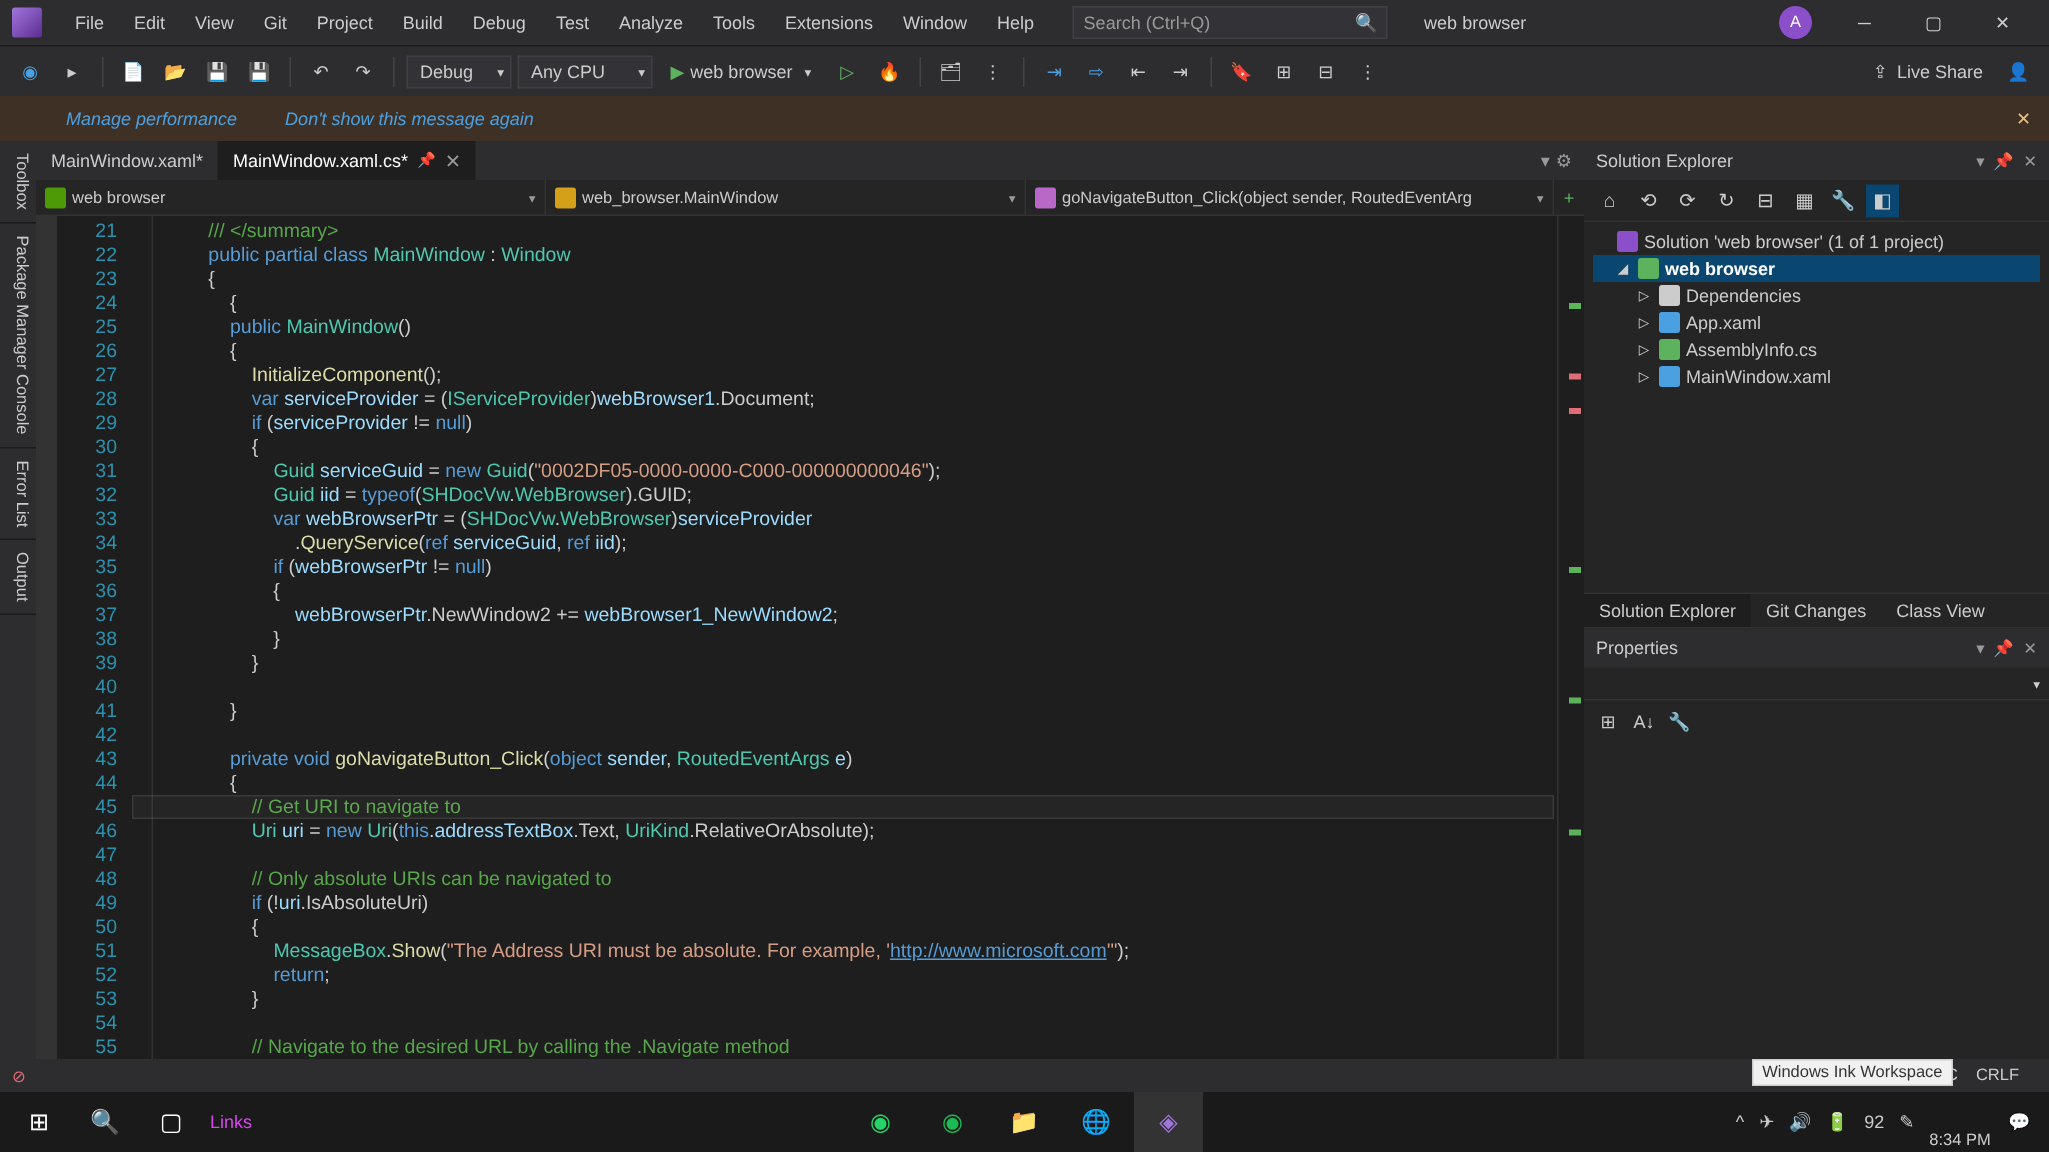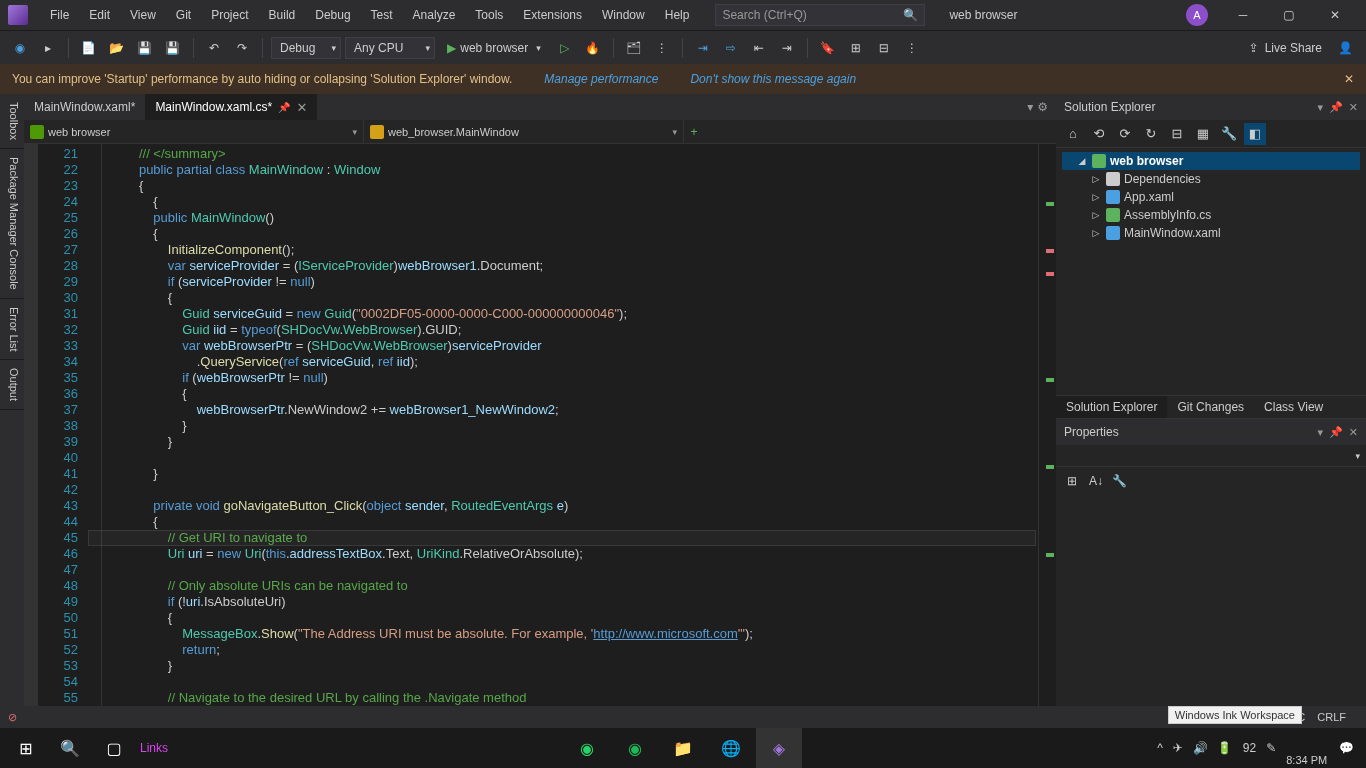--- a/index.html
+++ b/index.html
@@ -185,21 +185,20 @@
   <div class="tool-btn">⊟</div>
   <div class="tool-btn">⋮</div>
   <div class="live-share">
     <span>⇪</span>
     <span>Live Share</span>
   </div>
   <div class="tool-btn">👤</div>
 </div>
 
 <div class="notif-bar">
-  <span>You can improve 'Startup' performance by auto hiding or collapsing 'Solution Explorer' window.</span>
   <span class="notif-link">Manage performance</span>
   <span class="notif-link">Don't show this message again</span>
   <span class="notif-close">✕</span>
 </div>
 
 <div class="content">
   <div class="left-tabs" id="left-tabs">
       <div class="vtab">Toolbox</div>
       <div class="vtab">Package Manager Console</div>
       <div class="vtab">Error List</div>
@@ -223,20 +222,24 @@
     </div>
 
     <div class="nav-bar">
       <div class="nav-combo" style="flex:0 0 340px;">
         <span class="icon-sq"></span>
         <span>web browser</span>
       </div>
       <div class="nav-combo" style="flex:0 0 320px;">
         <span class="icon-cls"></span>
         <span>web_browser.MainWindow</span>
+      </div>
+      <div class="nav-combo">
+        <span class="icon-meth"></span>
+        <span>goNavigateButton_Click(object sender, RoutedEventArg</span>
       </div>
       <div style="width:20px;display:flex;align-items:center;justify-content:center;color:#5db25d;">+</div>
     </div>
 
     <div class="code-container">
       <div class="gutter-indicator"></div>
       <div class="line-numbers" id="line-numbers">
           <div>21</div>
           <div>22</div>
           <div>23</div>
@@ -302,20 +305,25 @@
       <div class="tb">⌂</div>
       <div class="tb">⟲</div>
       <div class="tb">⟳</div>
       <div class="tb">↻</div>
       <div class="tb">⊟</div>
       <div class="tb">▦</div>
       <div class="tb">🔧</div>
       <div class="tb" style="background:#094771;">◧</div>
     </div>
     <div class="tree">
+      <div class="tree-row">
+        <span class="exp"></span>
+        <span class="sln-icon" style="background:#8a4fc9;border-radius:2px;"></span>
+        <span class="lbl">Solution 'web browser' (1 of 1 project)</span>
+      </div>
       <div class="tree-row tree-indent-1 selected">
         <span class="exp">◢</span>
         <span class="sln-icon" style="background:#5db25d;border-radius:2px;"></span>
         <span class="lbl">web browser</span>
       </div>
       <div id="tree-items">
           <div class="tree-row tree-indent-2">
             <span class="exp">▷</span>
             <span class="sln-icon" style="background:#ccc;border-radius:2px;"></span>
             <span class="lbl">Dependencies</span>

